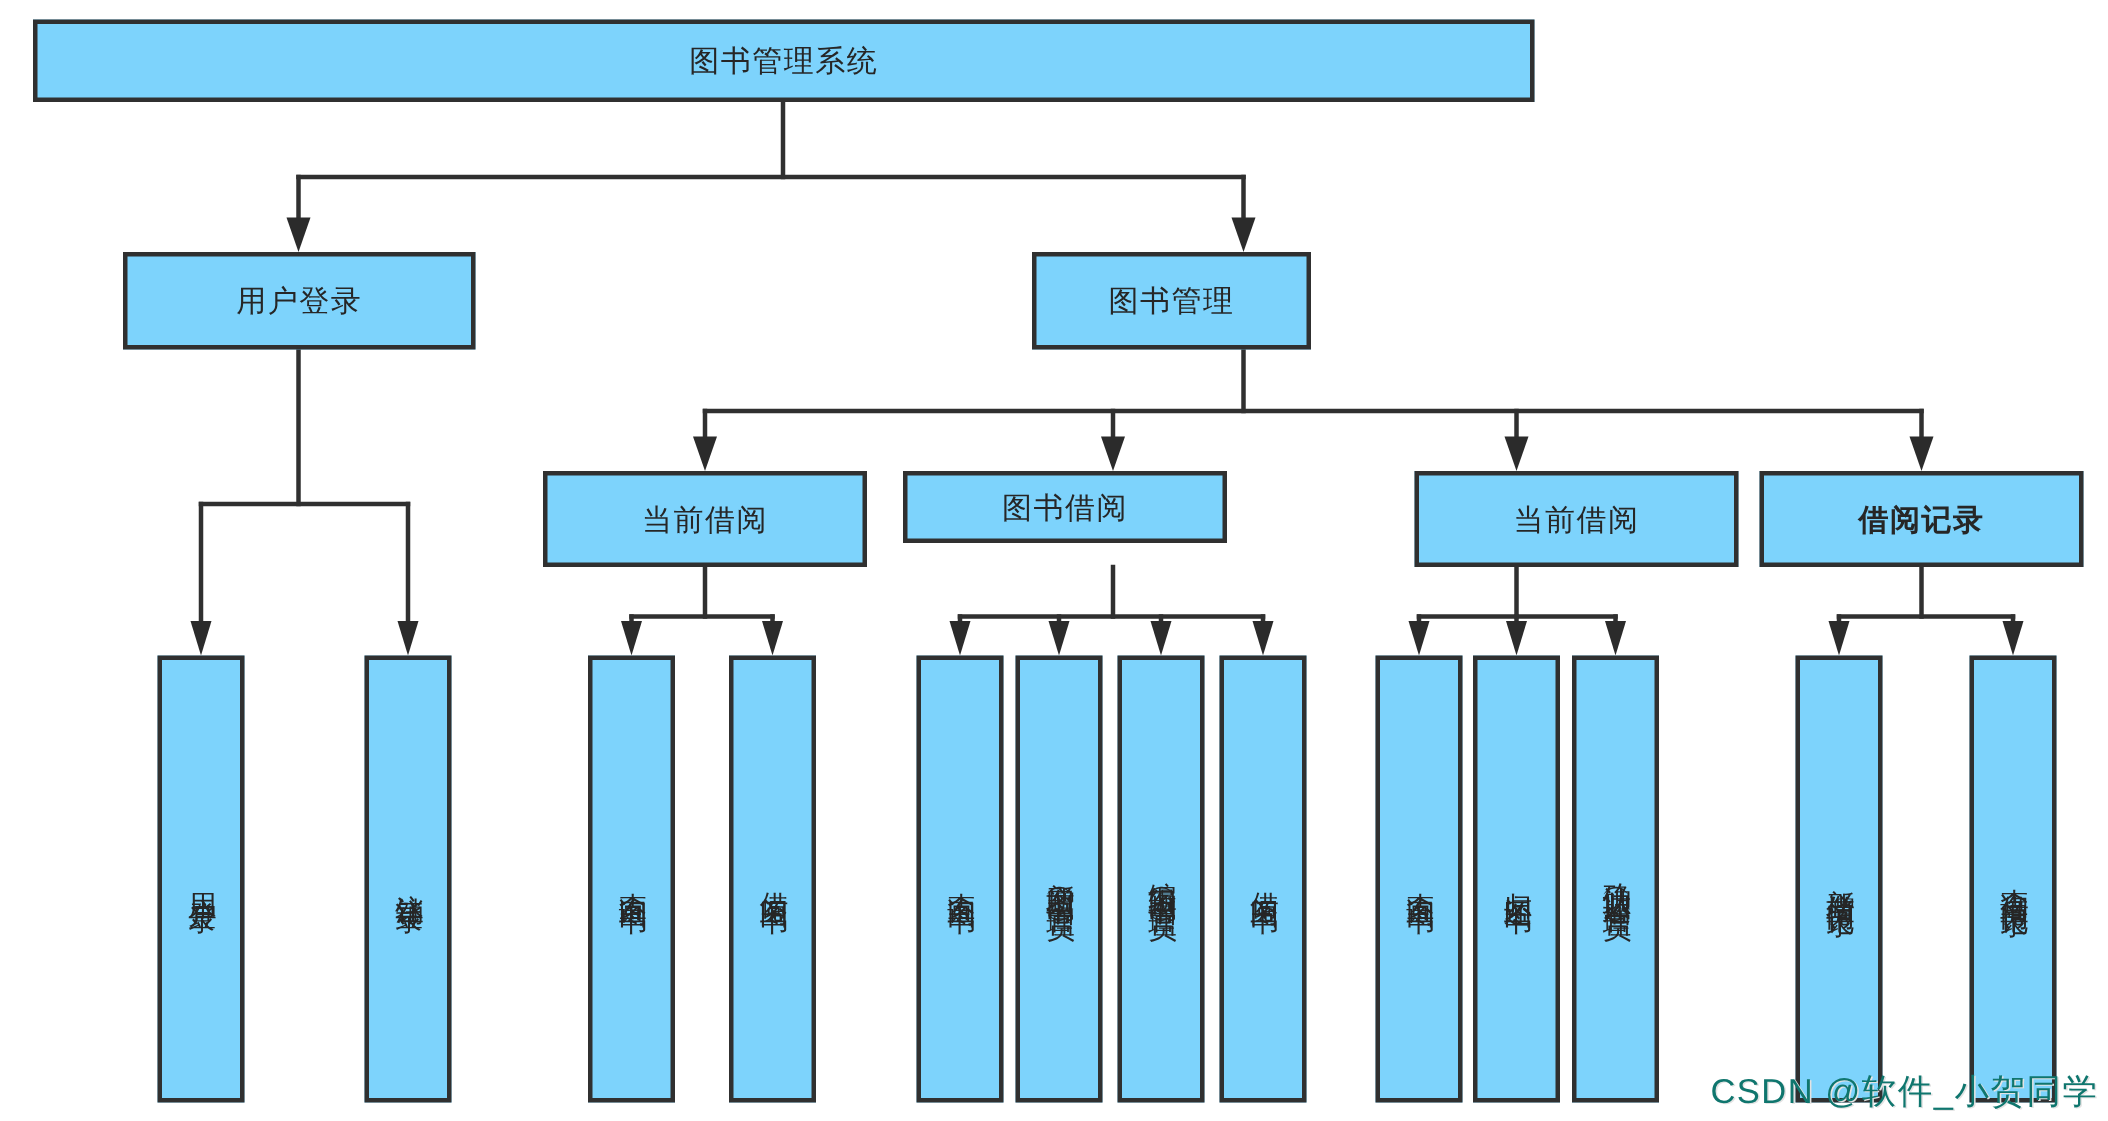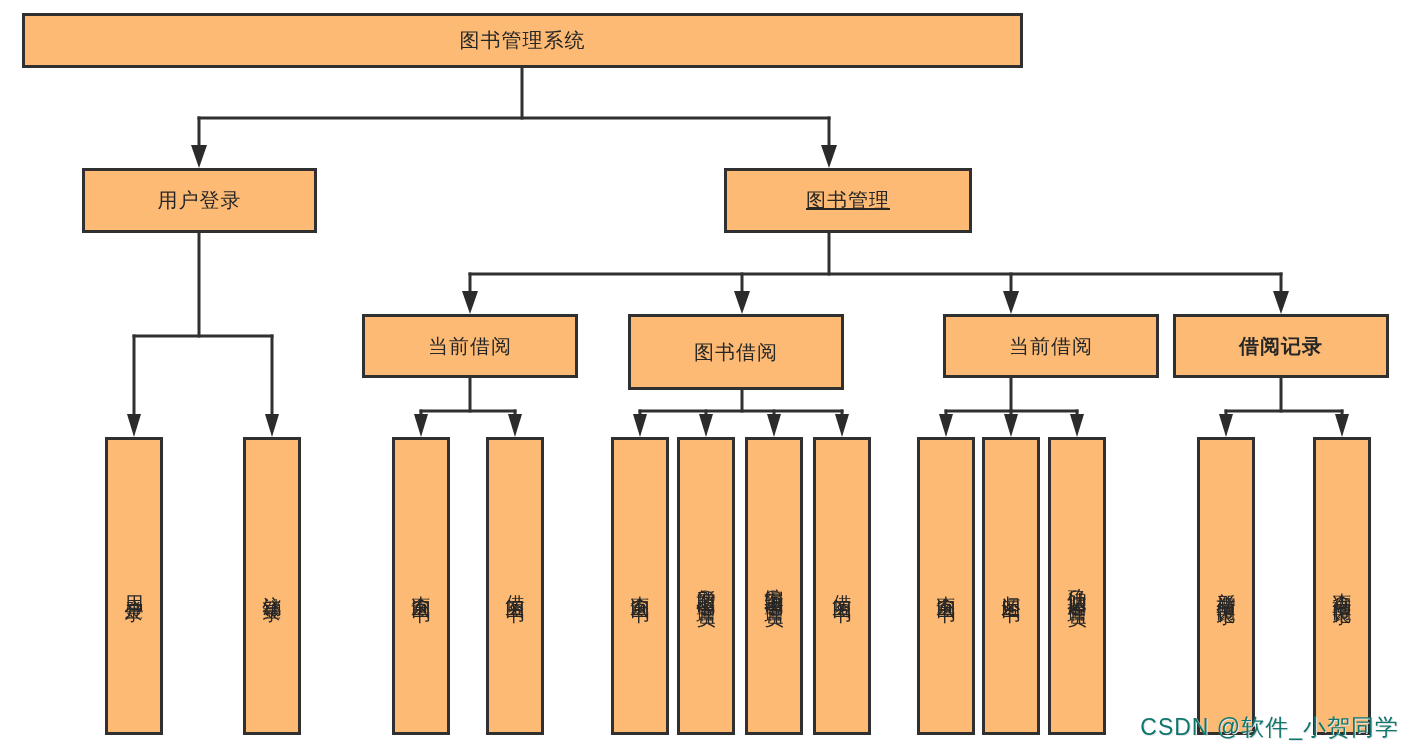--- a/index.html
+++ b/index.html
@@ -3,34 +3,34 @@
 <meta charset="utf-8">
 <style>
   html,body{margin:0;padding:0;background:#ffffff;}
   #canvas{
     position:relative;width:1405px;height:747px;background:#ffffff;overflow:hidden;
     font-family:"Liberation Sans",sans-serif;
   }
   #wires{position:absolute;left:0;top:0;z-index:1;}
   .node{
     position:absolute;z-index:2;box-sizing:border-box;
-    background:#fdba74;border:3px solid #303030;
+    background:#7dd3fc;border:3px solid #303030;
     display:flex;align-items:center;justify-content:center;
     color:#262626;font-size:20px;letter-spacing:1px;white-space:nowrap;
   }
   .leaf{
     top:437px;height:298px;width:58px;
     writing-mode:vertical-rl;text-orientation:mixed;
     font-size:19px;letter-spacing:3px;white-space:normal;
   }
   .n-root{left:22px;top:13px;width:1001px;height:55px;}
   .n-l2a{left:82px;top:168px;width:235px;height:65px;}
-  .n-l2b{left:724px;top:168px;width:248px;height:65px;text-decoration:underline;}
+  .n-l2b{left:688px;top:168px;width:186px;height:65px;}
   .n-l3a{left:362px;top:314px;width:216px;height:64px;}
-  .n-l3b{left:628px;top:314px;width:216px;height:76px;}
+  .n-l3b{left:602px;top:314px;width:216px;height:48px;}
   .n-l3c{left:903px;top:314px;width:216px;height:64px;margin-left:40px;}
   .n-l3d{left:1173px;top:314px;width:216px;height:64px;font-weight:bold;}
   .p-a1{left:105px;} .p-a2{left:243px;}
   .p-b1{left:392px;} .p-b2{left:486px;}
   .p-c1{left:611px;} .p-c2{left:677px;} .p-c3{left:745px;} .p-c4{left:813px;}
   .p-d1{left:917px;} .p-d2{left:982px;} .p-d3{left:1048px;}
   .p-e1{left:1197px;} .p-e2{left:1313px;}
   .watermark{
     position:absolute;z-index:3;right:6px;top:712px;
     color:#0f766e;font-size:23px;letter-spacing:1px;

